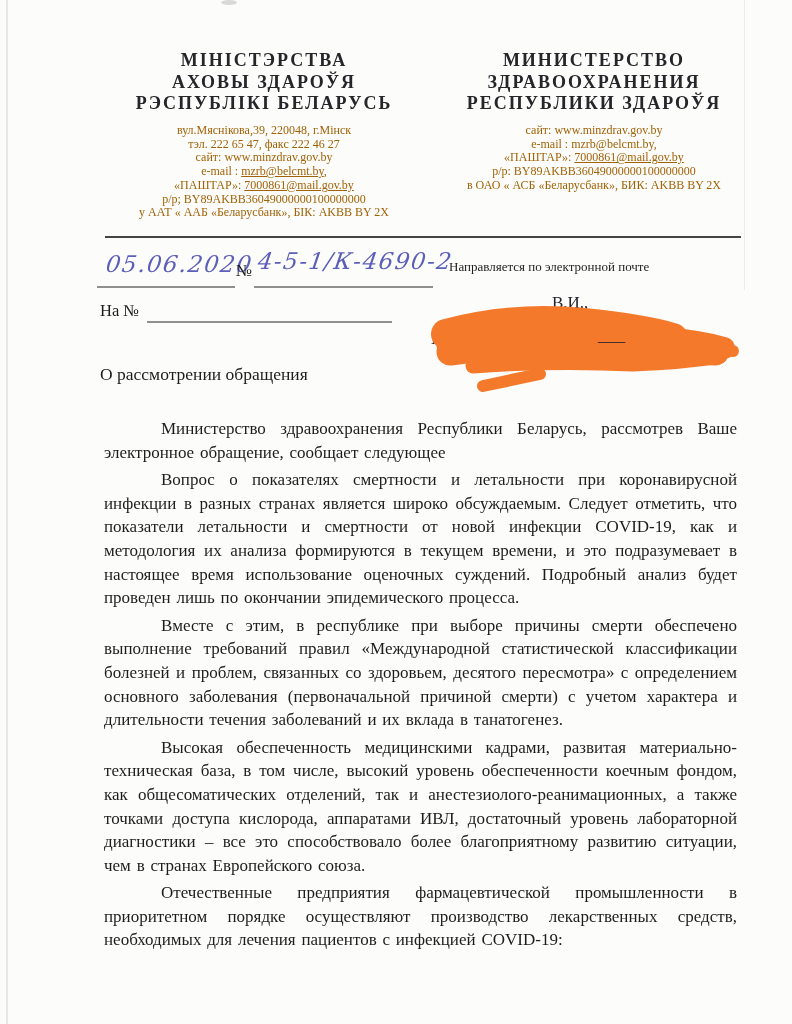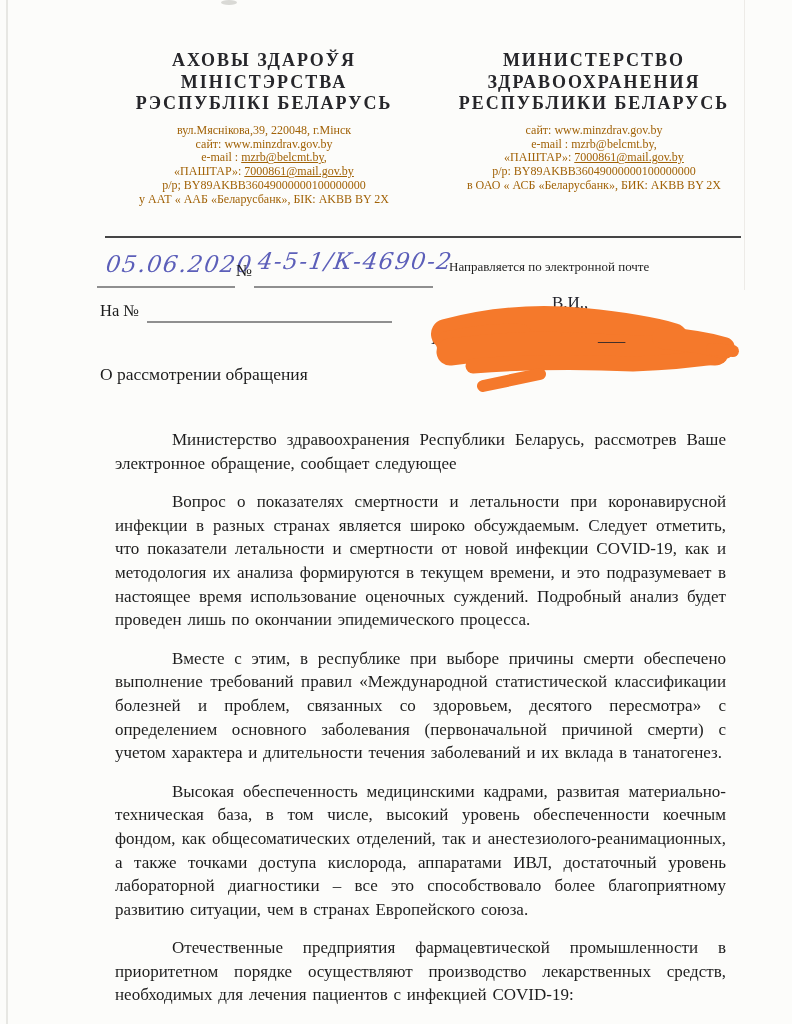--- a/index.html
+++ b/index.html
@@ -64,49 +64,50 @@
   .frag-3 { left: 598px; top: 331px; z-index: 3; letter-spacing: -1px; transform: scaleX(1.6); transform-origin: left; }
   .redaction { position: absolute; left: 428px; top: 292px; width: 312px; height: 100px; z-index: 2; }
 
   .subject { position: absolute; left: 100px; top: 364px; font-size: 17.5px; }
 
   
   .body-text {
     position: absolute; left: 100px; top: 413px; width: 641px;
     font-size: 17px; line-height: 23.6px; text-align: justify;
   }
-  .body-text p { margin: 15px; text-indent: 57px; word-spacing: 0.09em; }
+  .body-text p { margin: 4px; text-indent: 57px; word-spacing: 0.09em; }
 </style>
 </head>
 <body>
 
 <div class="page">
 
   <div class="edge-left"></div>
   <div class="edge-right"></div>
   <div class="smudge"></div>
 
   <div class="title-block title-left">
+    <div>МІНІСТЭРСТВА</div>
     <div>АХОВЫ ЗДАРОЎЯ</div>
-    <div>МІНІСТЭРСТВА</div>
     <div>РЭСПУБЛІКІ БЕЛАРУСЬ</div>
   </div>
   <div class="addr-block addr-left">
     <div>вул.Мяснікова,39, 220048, г.Мінск</div>
+    <div>тэл. 222 65 47, факс 222 46 27</div>
     <div>сайт: www.minzdrav.gov.by</div>
     <div><span>e-mail : </span><span class="u">mzrb@belcmt.by</span><span>,</span></div>
     <div><span>«ПАШТАР»: </span><span class="u">7000861@mail.gov.by</span></div>
     <div>р/р; BY89AKBB36049000000100000000</div>
     <div>у ААТ « ААБ «Беларусбанк», БІК: AKBB BY 2X</div>
   </div>
 
   <div class="title-block title-right">
     <div>МИНИСТЕРСТВО</div>
     <div>ЗДРАВООХРАНЕНИЯ</div>
-    <div>РЕСПУБЛИКИ БЕЛАРУСЬ</div>
+    <div>РЕСПУБЛИКИ ЗДАРОЎЯ</div>
   </div>
   <div class="addr-block addr-right">
     <div>сайт: www.minzdrav.gov.by</div>
     <div>e-mail : mzrb@belcmt.by,</div>
     <div><span>«ПАШТАР»: </span><span class="u">7000861@mail.gov.by</span></div>
     <div>р/р: BY89AKBB36049000000100000000</div>
     <div>в ОАО « АСБ «Беларусбанк», БИК: AKBB BY 2X</div>
   </div>
 
   <div class="divider"></div>

